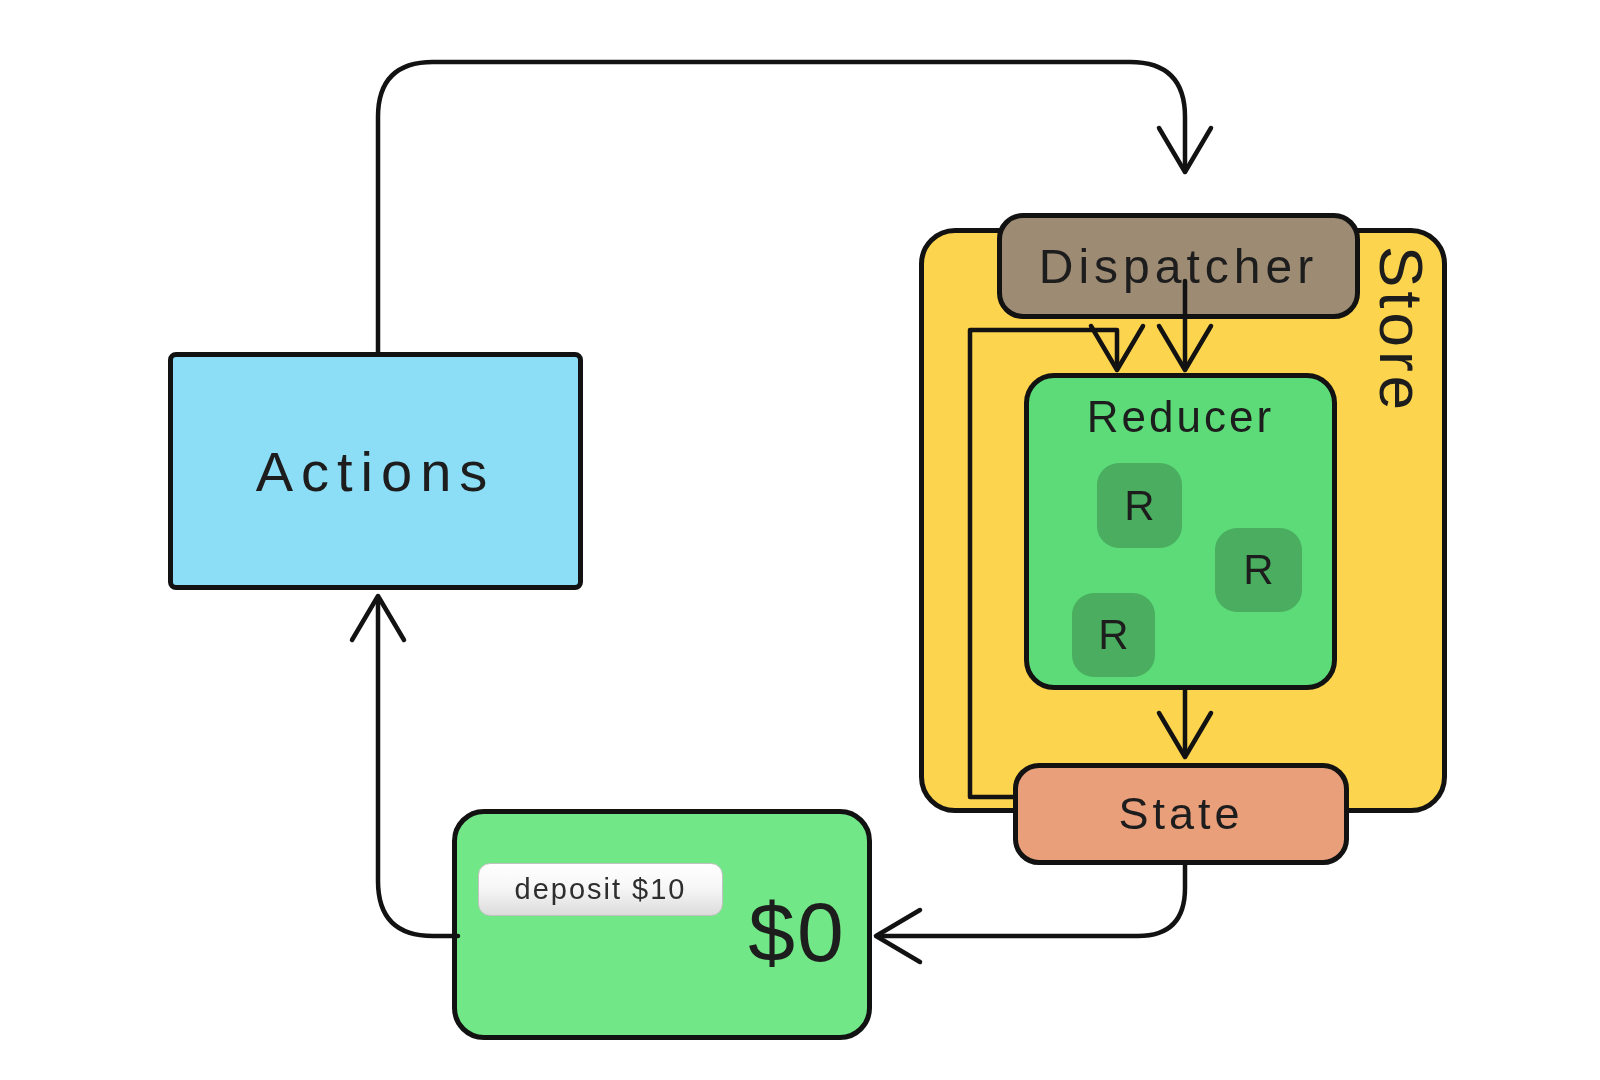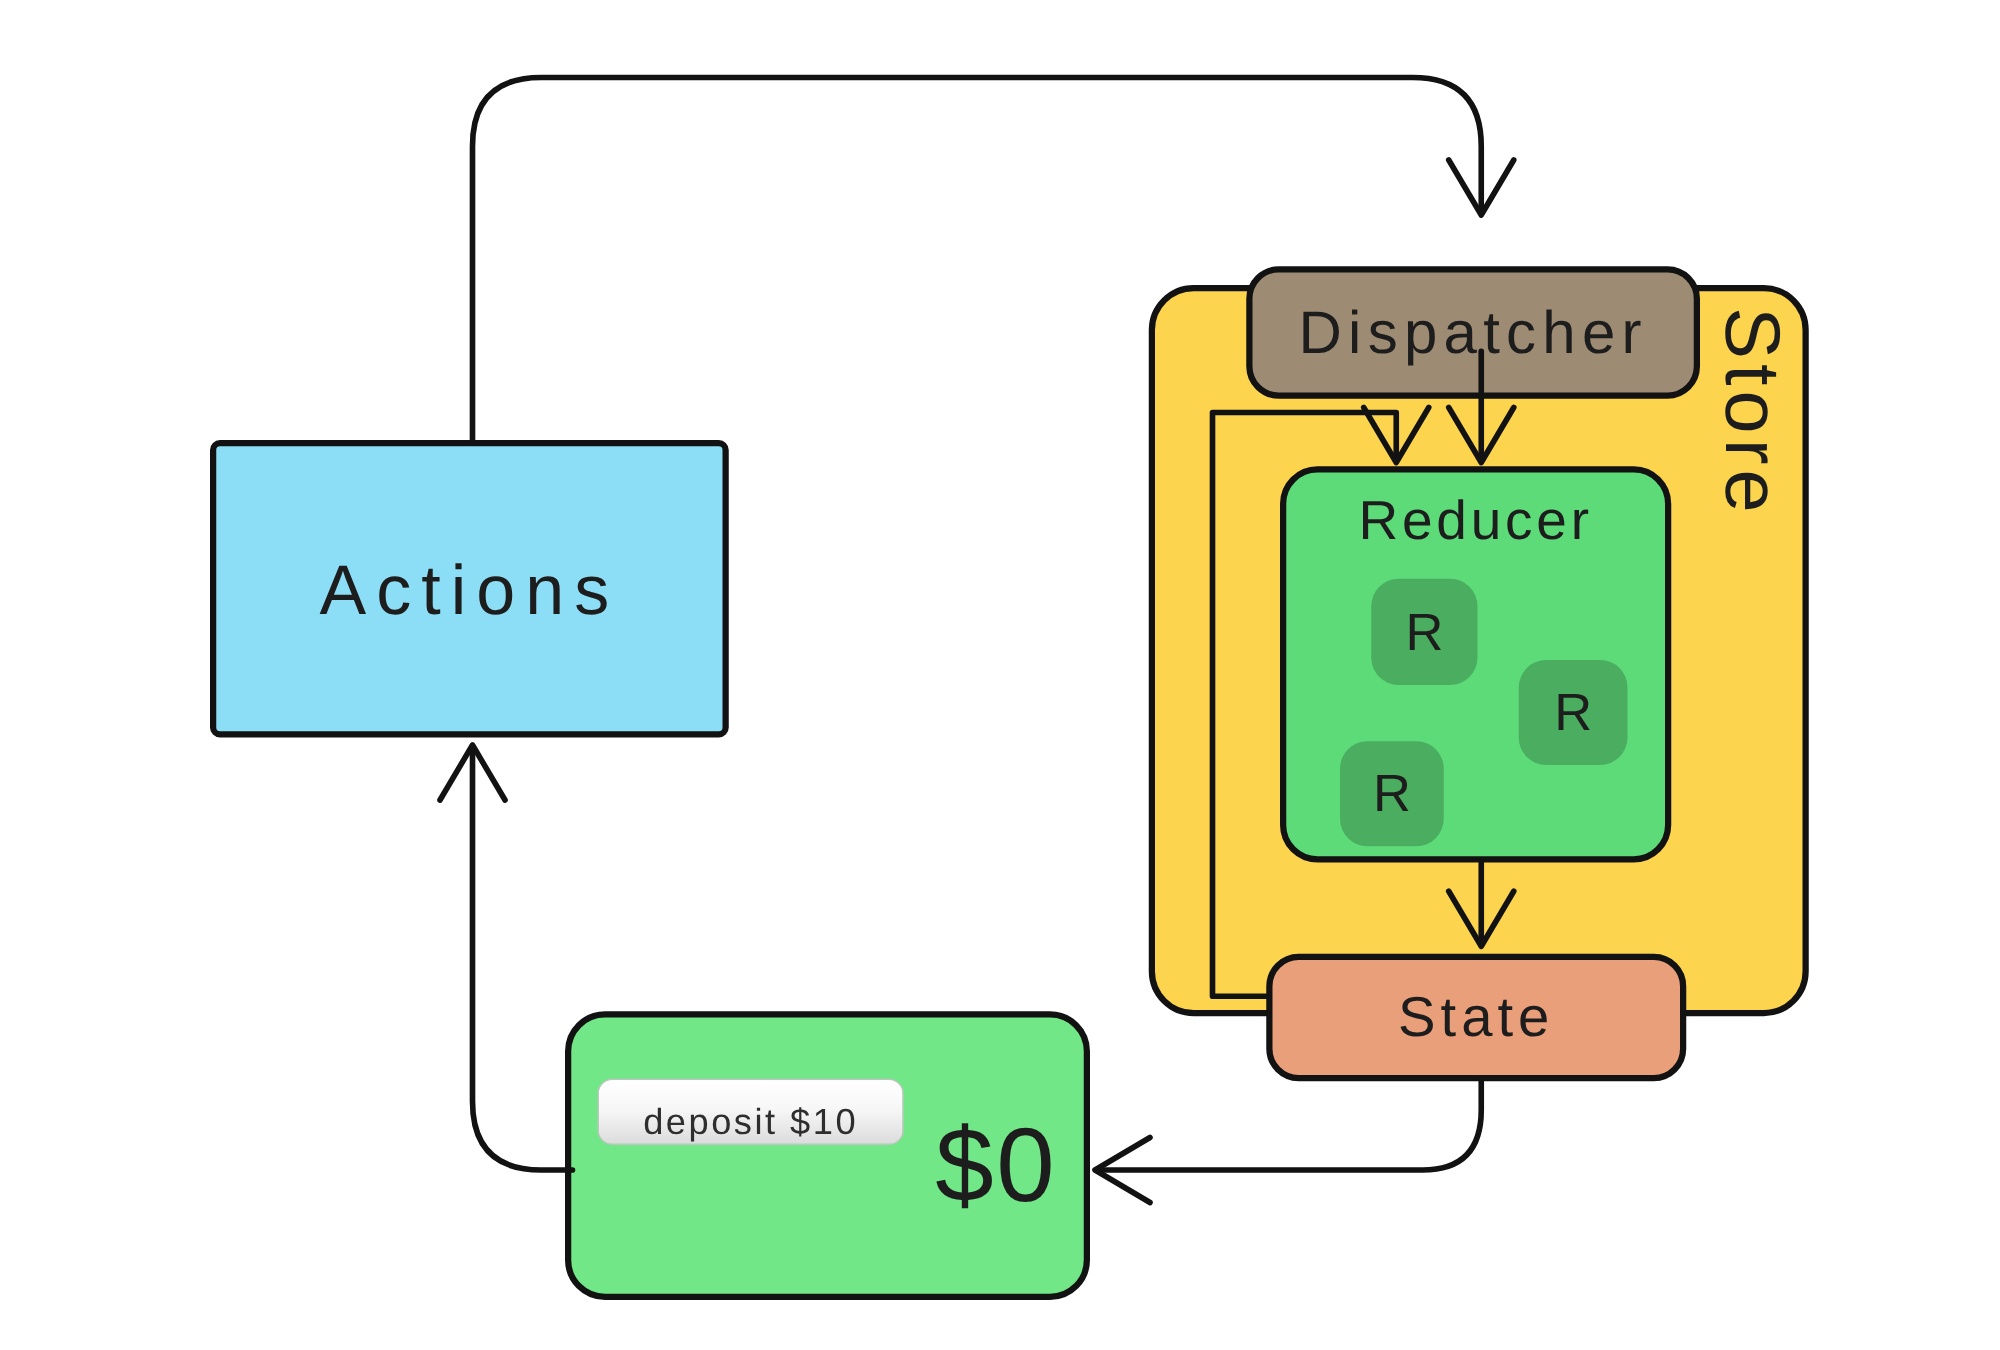--- a/index.html
+++ b/index.html
@@ -73,21 +73,21 @@
     left:452px;top:809px;width:420px;height:231px;
     background:var(--ui-fill,#72e787);
     border-radius:32px;
   }
   .ui-btn{
     position:absolute;left:21px;width:245px;height:53px;
     box-sizing:border-box;
     border:1px solid #c2c2c2;
     border-radius:12px;
     background:linear-gradient(180deg,#ffffff 0%,#f7f7f7 45%,#dcdcdc 100%);
-    display:flex;align-items:flex-end;justify-content:center;
+    display:flex;align-items:center;justify-content:center;
     font-size:29px;letter-spacing:2px;
     color:#2e2e2e;
     cursor:pointer;
   }
   .ui-btn.deposit{top:49px;}
   .ui-btn.withdraw{top:146px;}
   .balance{
     position:absolute;left:250px;top:58px;width:180px;height:120px;
     display:flex;align-items:center;justify-content:center;
     font-size:84px;letter-spacing:2px;

